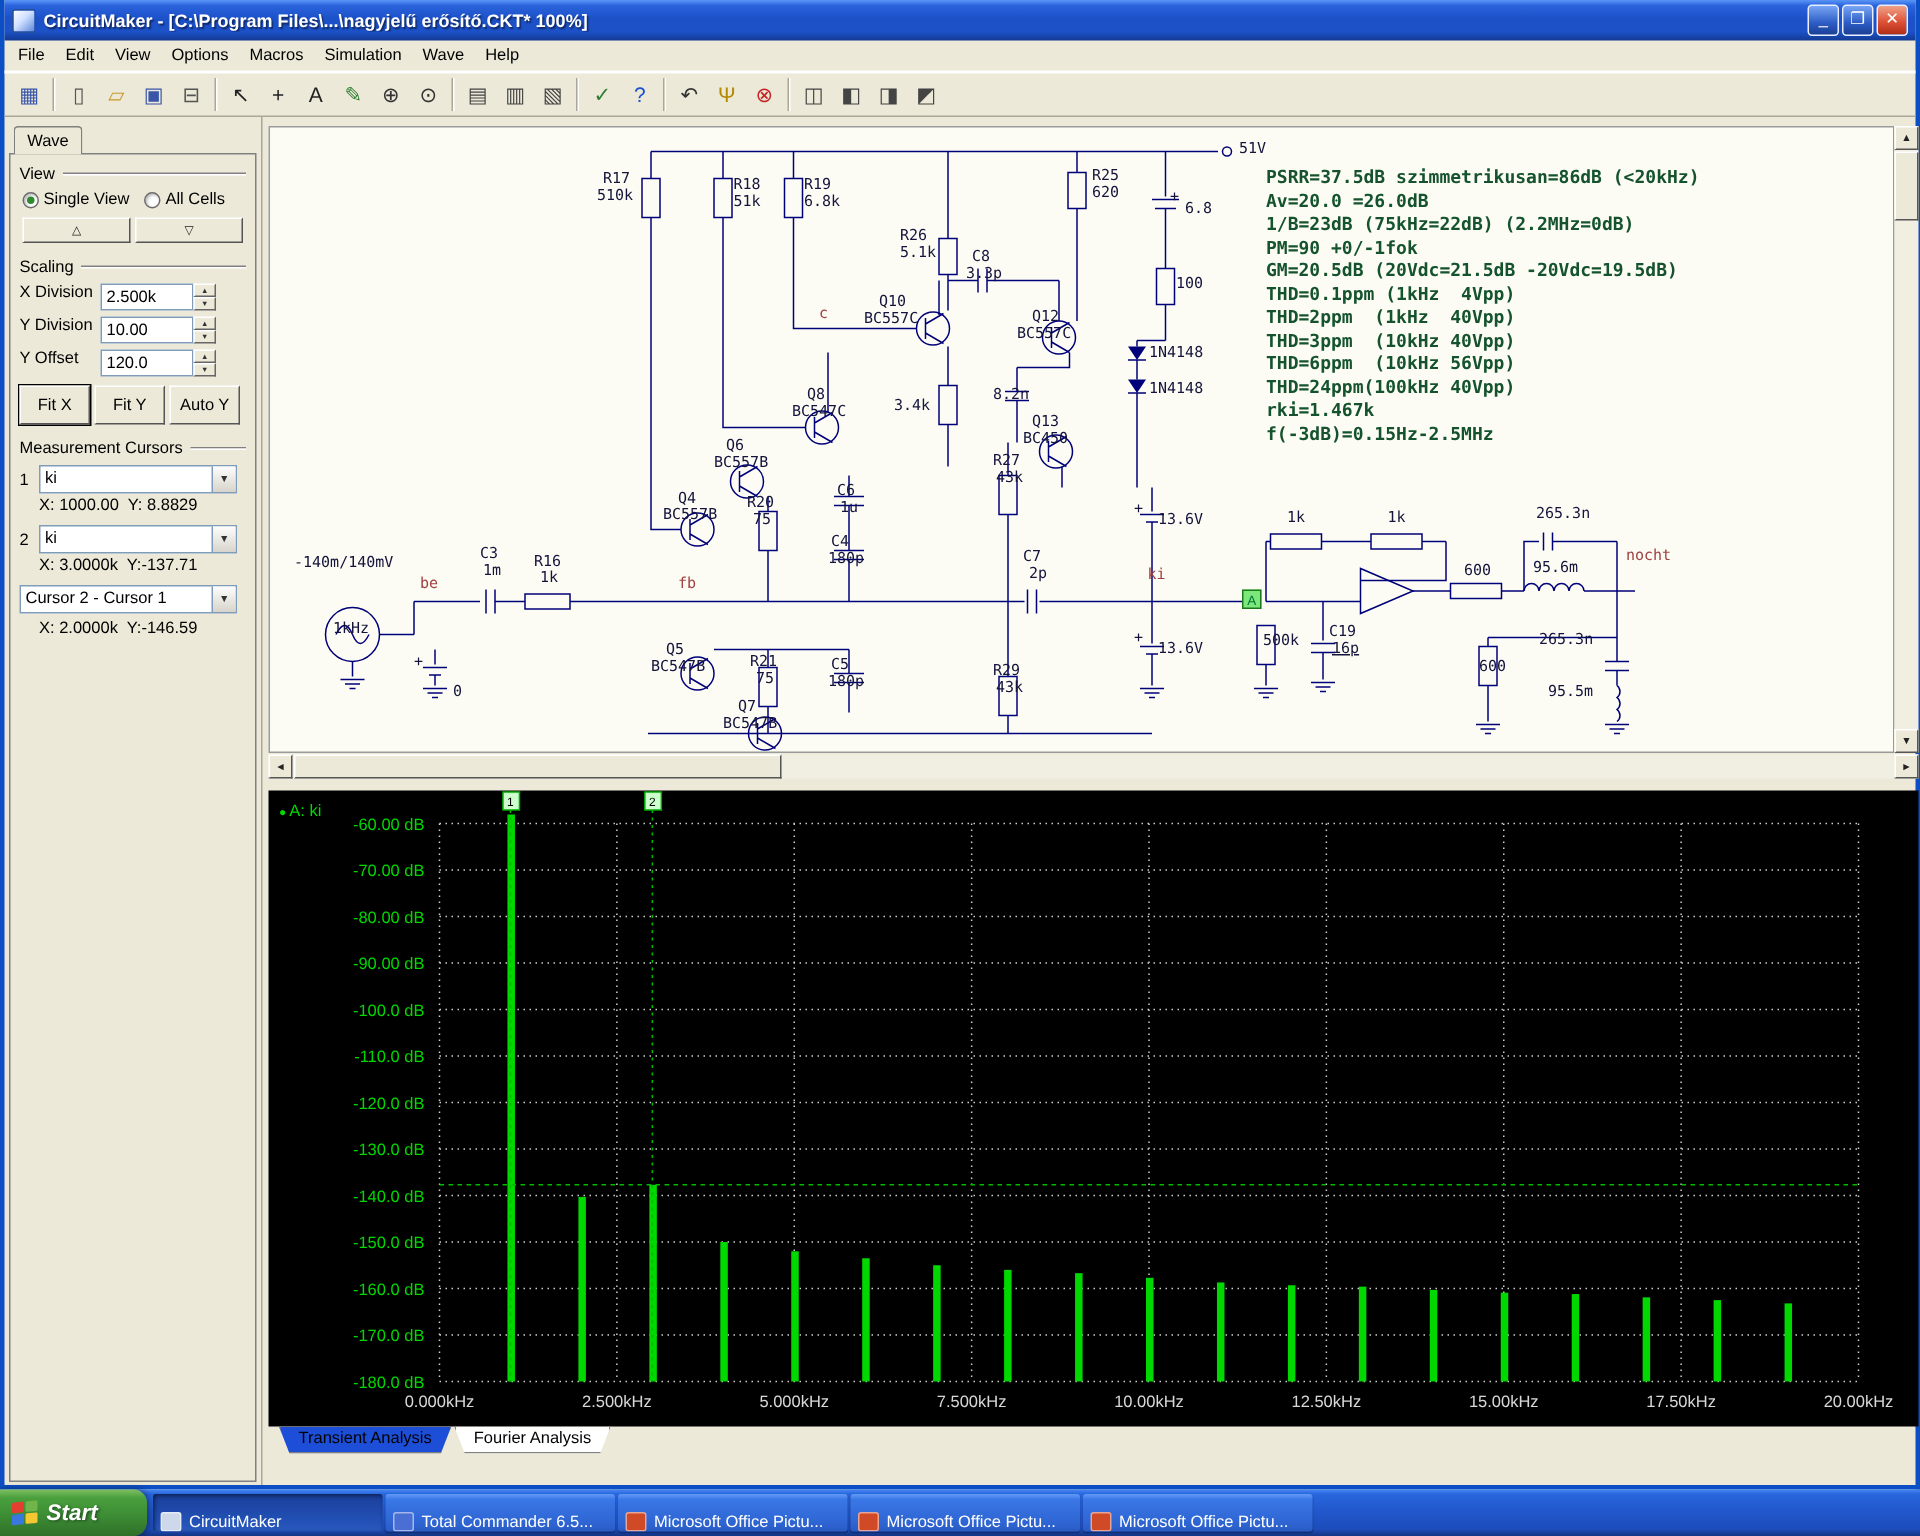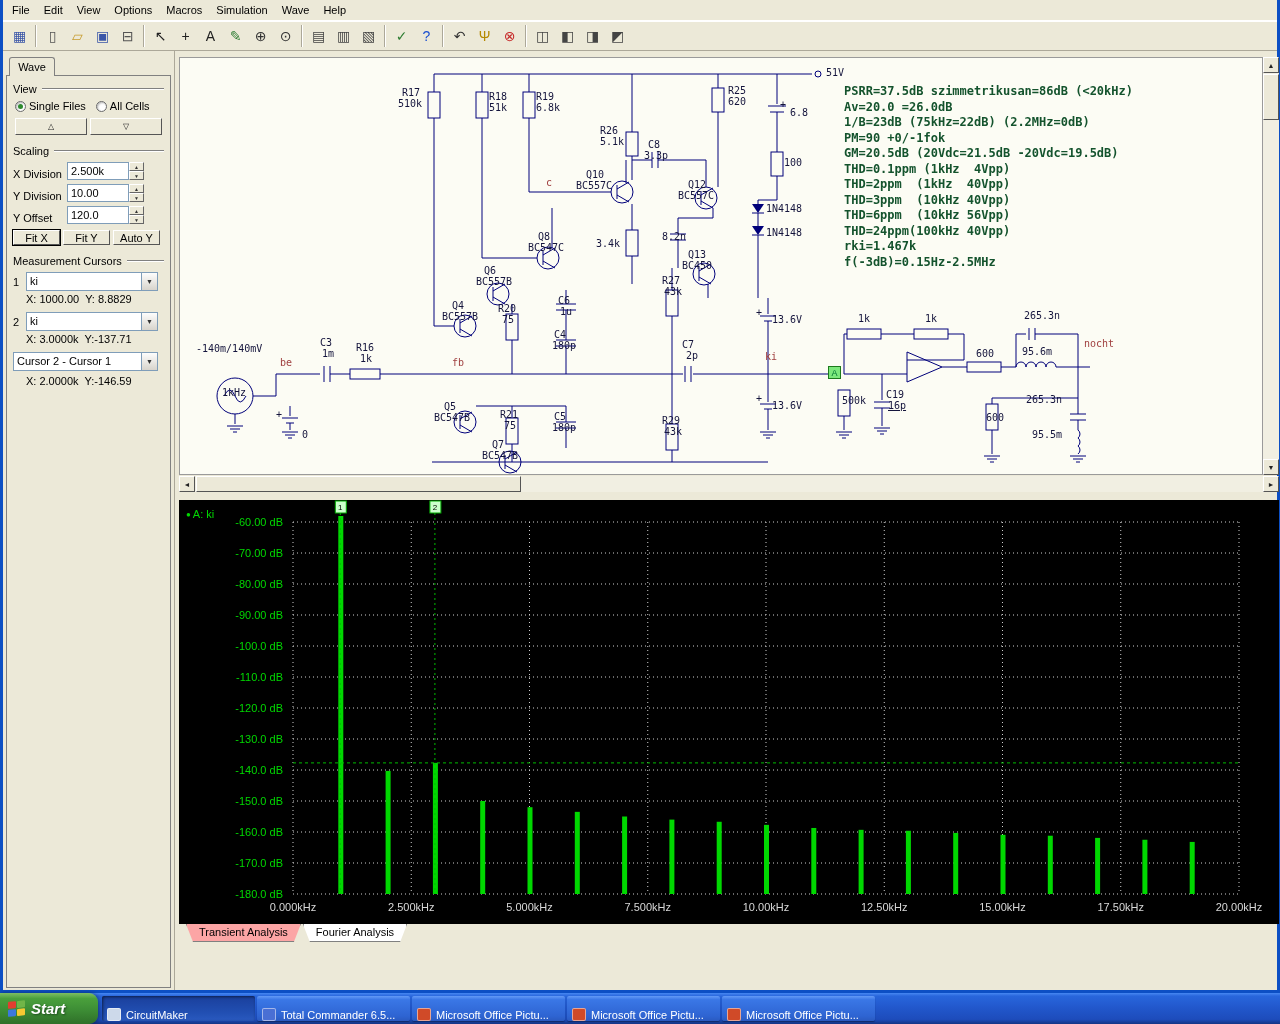--- a/index.html
+++ b/index.html
@@ -27,28 +27,28 @@
   .panel-body{flex:1;border:1px solid #808080;margin-top:-1px;background:#ece9d8;padding:7px 6px;position:relative;z-index:1;}
   .grp{margin-bottom:10px;}
   .grp-cap{display:flex;align-items:center;gap:5px;margin-bottom:5px;}
   .grp-cap .line{flex:1;height:2px;border-top:1px solid #808080;border-bottom:1px solid #fff;}
   .radio-row{display:flex;align-items:center;gap:3px;margin:2px 0 6px 2px;}
   .radio{width:11px;height:11px;border-radius:50%;background:#fff;border:1px solid #6a6a6a;box-shadow:inset 1px 1px 2px #b8b8b8;position:relative;flex:none;}
   .radio.sel::after{content:'';position:absolute;left:2px;top:2px;right:2px;bottom:2px;border-radius:50%;background:#2f8a2f;}
   .radio-lbl{margin-right:7px;}
   .cell-btns{display:flex;gap:3px;margin:0 2px;}
   .cbtn{flex:1;height:17px;background:#ece9d8;border:1px solid;border-color:#fff #555 #555 #fff;display:flex;align-items:center;justify-content:center;font-size:8px;color:#222;}
-  .srow{display:flex;align-items:flex-end;margin-bottom:4px;}
+  .srow{display:flex;align-items:flex-start;margin-bottom:4px;}
   .srow label{width:54px;}
   .spin{display:flex;}
   .spin input{width:62px;height:18px;border:1px solid #7f9db9;font-size:11px;padding:0 3px;font-family:"Liberation Sans",sans-serif;}
   .ud{width:15px;height:18px;display:flex;flex-direction:column;}
   .ud span{flex:1;background:#ece9d8;border:1px solid;border-color:#fff #666 #666 #fff;font-size:5px;display:flex;align-items:center;justify-content:center;color:#333;}
   .fit-row{display:flex;gap:3px;margin-top:6px;}
-  .pbtn{width:47px;height:15px;background:#ece9d8;border:1px solid;border-color:#fff #555 #555 #fff;display:flex;align-items:center;justify-content:center;}
+  .pbtn{width:47px;height:26px;background:#ece9d8;border:1px solid;border-color:#fff #555 #555 #fff;display:flex;align-items:center;justify-content:center;}
   .pbtn.def{box-shadow:0 0 0 1px #000;}
   .cur-row{display:flex;align-items:center;gap:4px;margin-bottom:2px;}
   .cur-idx{width:9px;}
   .dd{display:flex;width:132px;height:19px;border:1px solid #7f9db9;background:#fff;}
   .dd .val{flex:1;padding:2px 3px;overflow:hidden;white-space:nowrap;}
   .dd .arr{width:16px;border-left:1px solid #7f9db9;background:linear-gradient(#fdfdfd,#d8d4cc);display:flex;align-items:center;justify-content:center;font-size:7px;color:#333;}
   .readout{display:block;margin:2px 0 7px 13px;white-space:pre;}
   .dd.wide{width:145px;margin-bottom:2px;}
 
   
@@ -68,21 +68,21 @@
   .vscroll .sb-btn.down{position:absolute;bottom:0;}
   .vscroll .sb-thumb{left:0;top:17px;width:16px;height:46px;}
   .hscroll .sb-btn.right{position:absolute;right:0;}
   .hscroll .sb-thumb{top:0;left:17px;width:325px;height:16px;}
 
   
   .plot-wrap{width:1100px;height:424px;background:#000;margin-top:8px;position:relative;flex:none;}
   .plot-sig{position:absolute;left:7px;top:8px;color:#00d800;font-size:11px;display:flex;gap:2px;align-items:center;}
   .plot-sig .dot{font-size:8px;}
   .plot-tabs{height:20px;display:flex;align-items:flex-start;padding-left:7px;gap:2px;flex:none;}
-  .ptab{font-size:11px;padding:2px 12px 3px;background:#fca5a5;border:1px solid #808080;border-top:none;clip-path:polygon(0 0,100% 0,calc(100% - 7px) 100%,7px 100%);}
+  .ptab{font-size:11px;padding:2px 12px 3px;background:#1d4ed8;border:1px solid #808080;border-top:none;clip-path:polygon(0 0,100% 0,calc(100% - 7px) 100%,7px 100%);}
   .ptab.active{background:#fff;}
 
   
   .taskbar{position:absolute;left:0;bottom:0;width:1280px;height:31px;background:linear-gradient(180deg,#4687f2 0%,#2866dc 10%,#2258cd 45%,#1d4cbb 85%,#143584 100%);display:flex;align-items:stretch;z-index:10;}
   .start{width:98px;flex:none;display:flex;align-items:center;gap:5px;padding:0 12px 0 8px;color:#fff;font-style:italic;font-weight:bold;font-size:15px;text-shadow:1px 1px 2px #1e4d1e;background:linear-gradient(180deg,#7ebe63 0%,#4aa03c 18%,#3d8d35 55%,#2f7029 100%);border-radius:0 9px 9px 0;box-shadow:1px 0 4px rgba(0,0,0,.4);}
   .flag{width:18px;height:16px;position:relative;transform:skewY(-6deg);flex:none;}
   .flag i{position:absolute;width:8px;height:7px;border-radius:1px;}
   .flag .f1{left:0;top:0;background:#e33e30;}
   .flag .f2{left:9px;top:0;background:#71b548;}
   .flag .f3{left:0;top:8px;background:#3b78de;}
@@ -93,20 +93,29 @@
   .task-icon{width:14px;height:13px;border-radius:2px;flex:none;border:1px solid rgba(255,255,255,.5);}
   .tray{margin-left:auto;flex:none;display:flex;align-items:center;gap:6px;padding:0 12px 0 14px;background:linear-gradient(180deg,#2ba0ec 0%,#1487d8 50%,#0f76c4 100%);border-left:2px solid #1256a8;color:#fff;}
   .lang{background:#2a65c8;padding:2px 6px;border-radius:2px;font-size:11px;}
   .tico{width:12px;height:12px;border-radius:2px;flex:none;}
   .clock{font-size:11px;padding-left:4px;}
 </style>
 </head>
 <body>
 
 <div class="window">
+  <div class="titlebar">
+    <span class="app-icon"></span>
+    <span class="title-text">CircuitMaker - [C:\Program Files\...\nagyjelű erősítő.CKT* 100%]</span>
+    <span class="win-btns">
+      <span class="wbtn">_</span>
+      <span class="wbtn">❐</span>
+      <span class="wbtn close">✕</span>
+    </span>
+  </div>
 
   <div class="menubar" id="menubar">
       <span class="menu-item">File</span>
       <span class="menu-item">Edit</span>
       <span class="menu-item">View</span>
       <span class="menu-item">Options</span>
       <span class="menu-item">Macros</span>
       <span class="menu-item">Simulation</span>
       <span class="menu-item">Wave</span>
       <span class="menu-item">Help</span>
@@ -149,21 +158,21 @@
       <div class="panel-tab">Wave</div>
       <div class="panel-body">
 
         <div class="grp">
           <div class="grp-cap">
               <span>View</span>
               <span class="line"></span>
             </div>
           <div class="radio-row">
             <span class="radio sel"></span>
-            <span class="radio-lbl">Single Files</span>
+            <span class="radio-lbl">Single View</span>
             <span class="radio"></span>
             <span class="radio-lbl">All Cells</span>
           </div>
           <div class="cell-btns">
             <span class="cbtn">△</span>
             <span class="cbtn">▽</span>
           </div>
         </div>
 
         <div class="grp">

